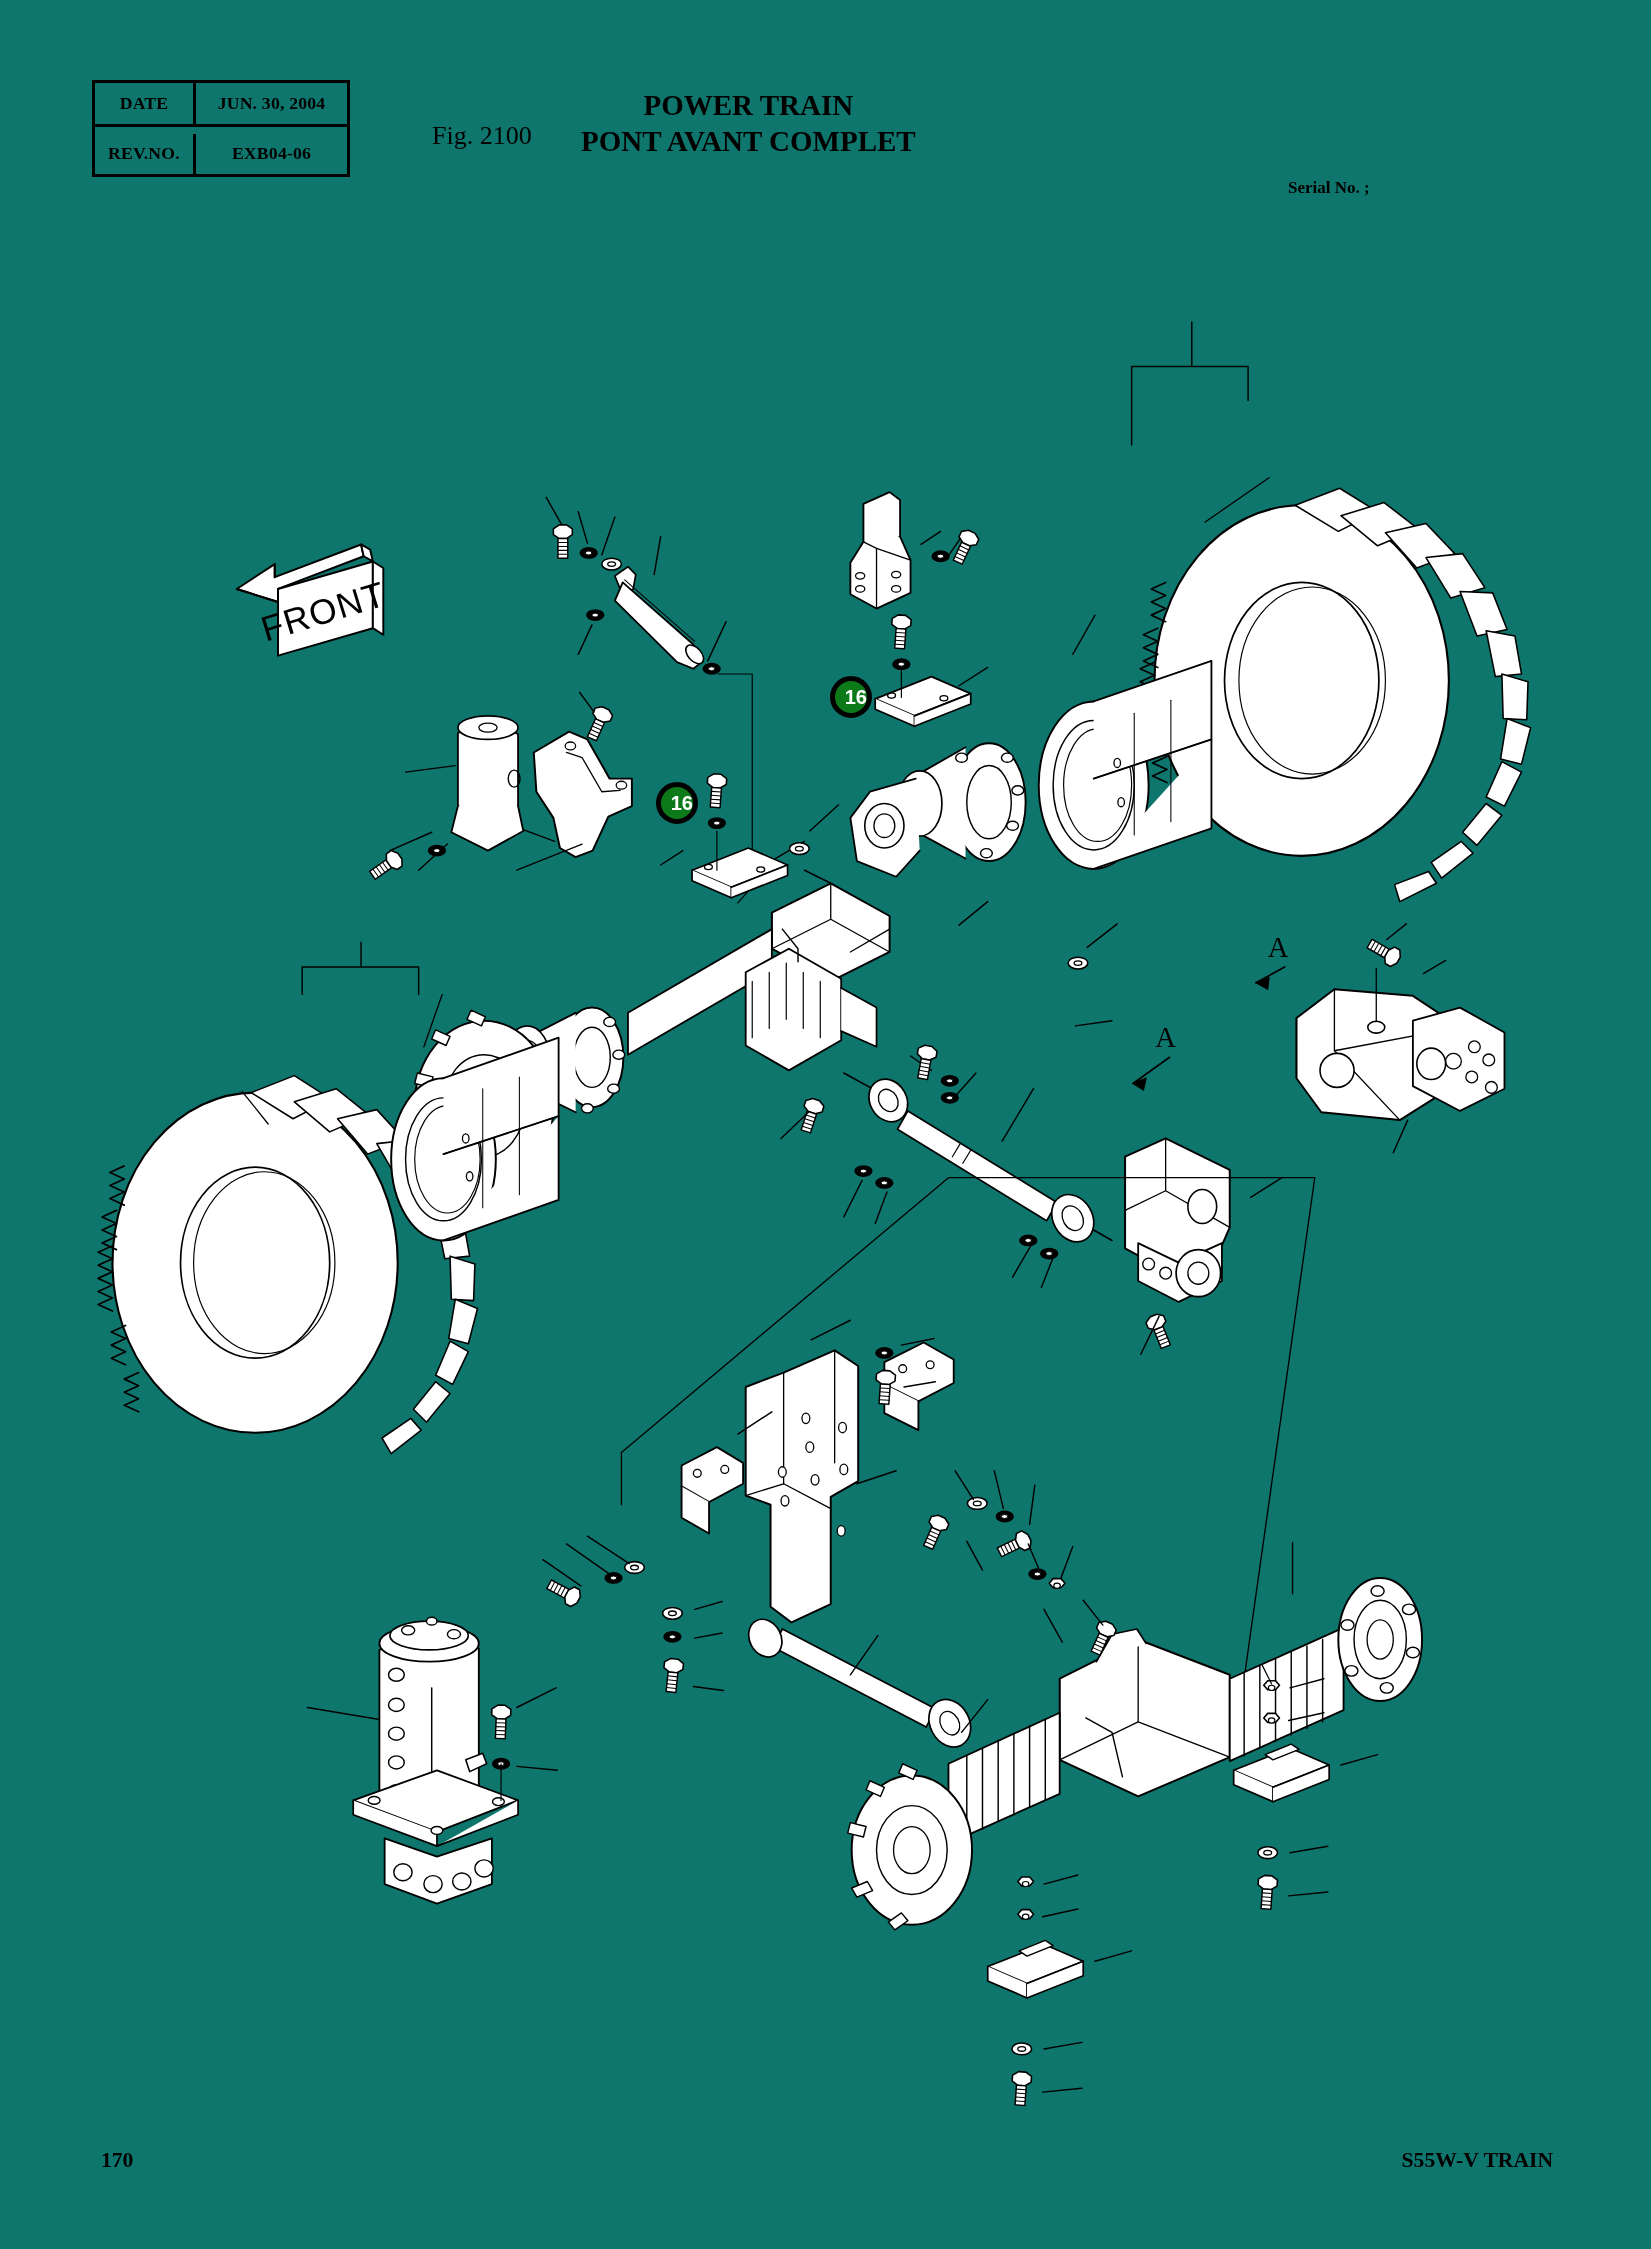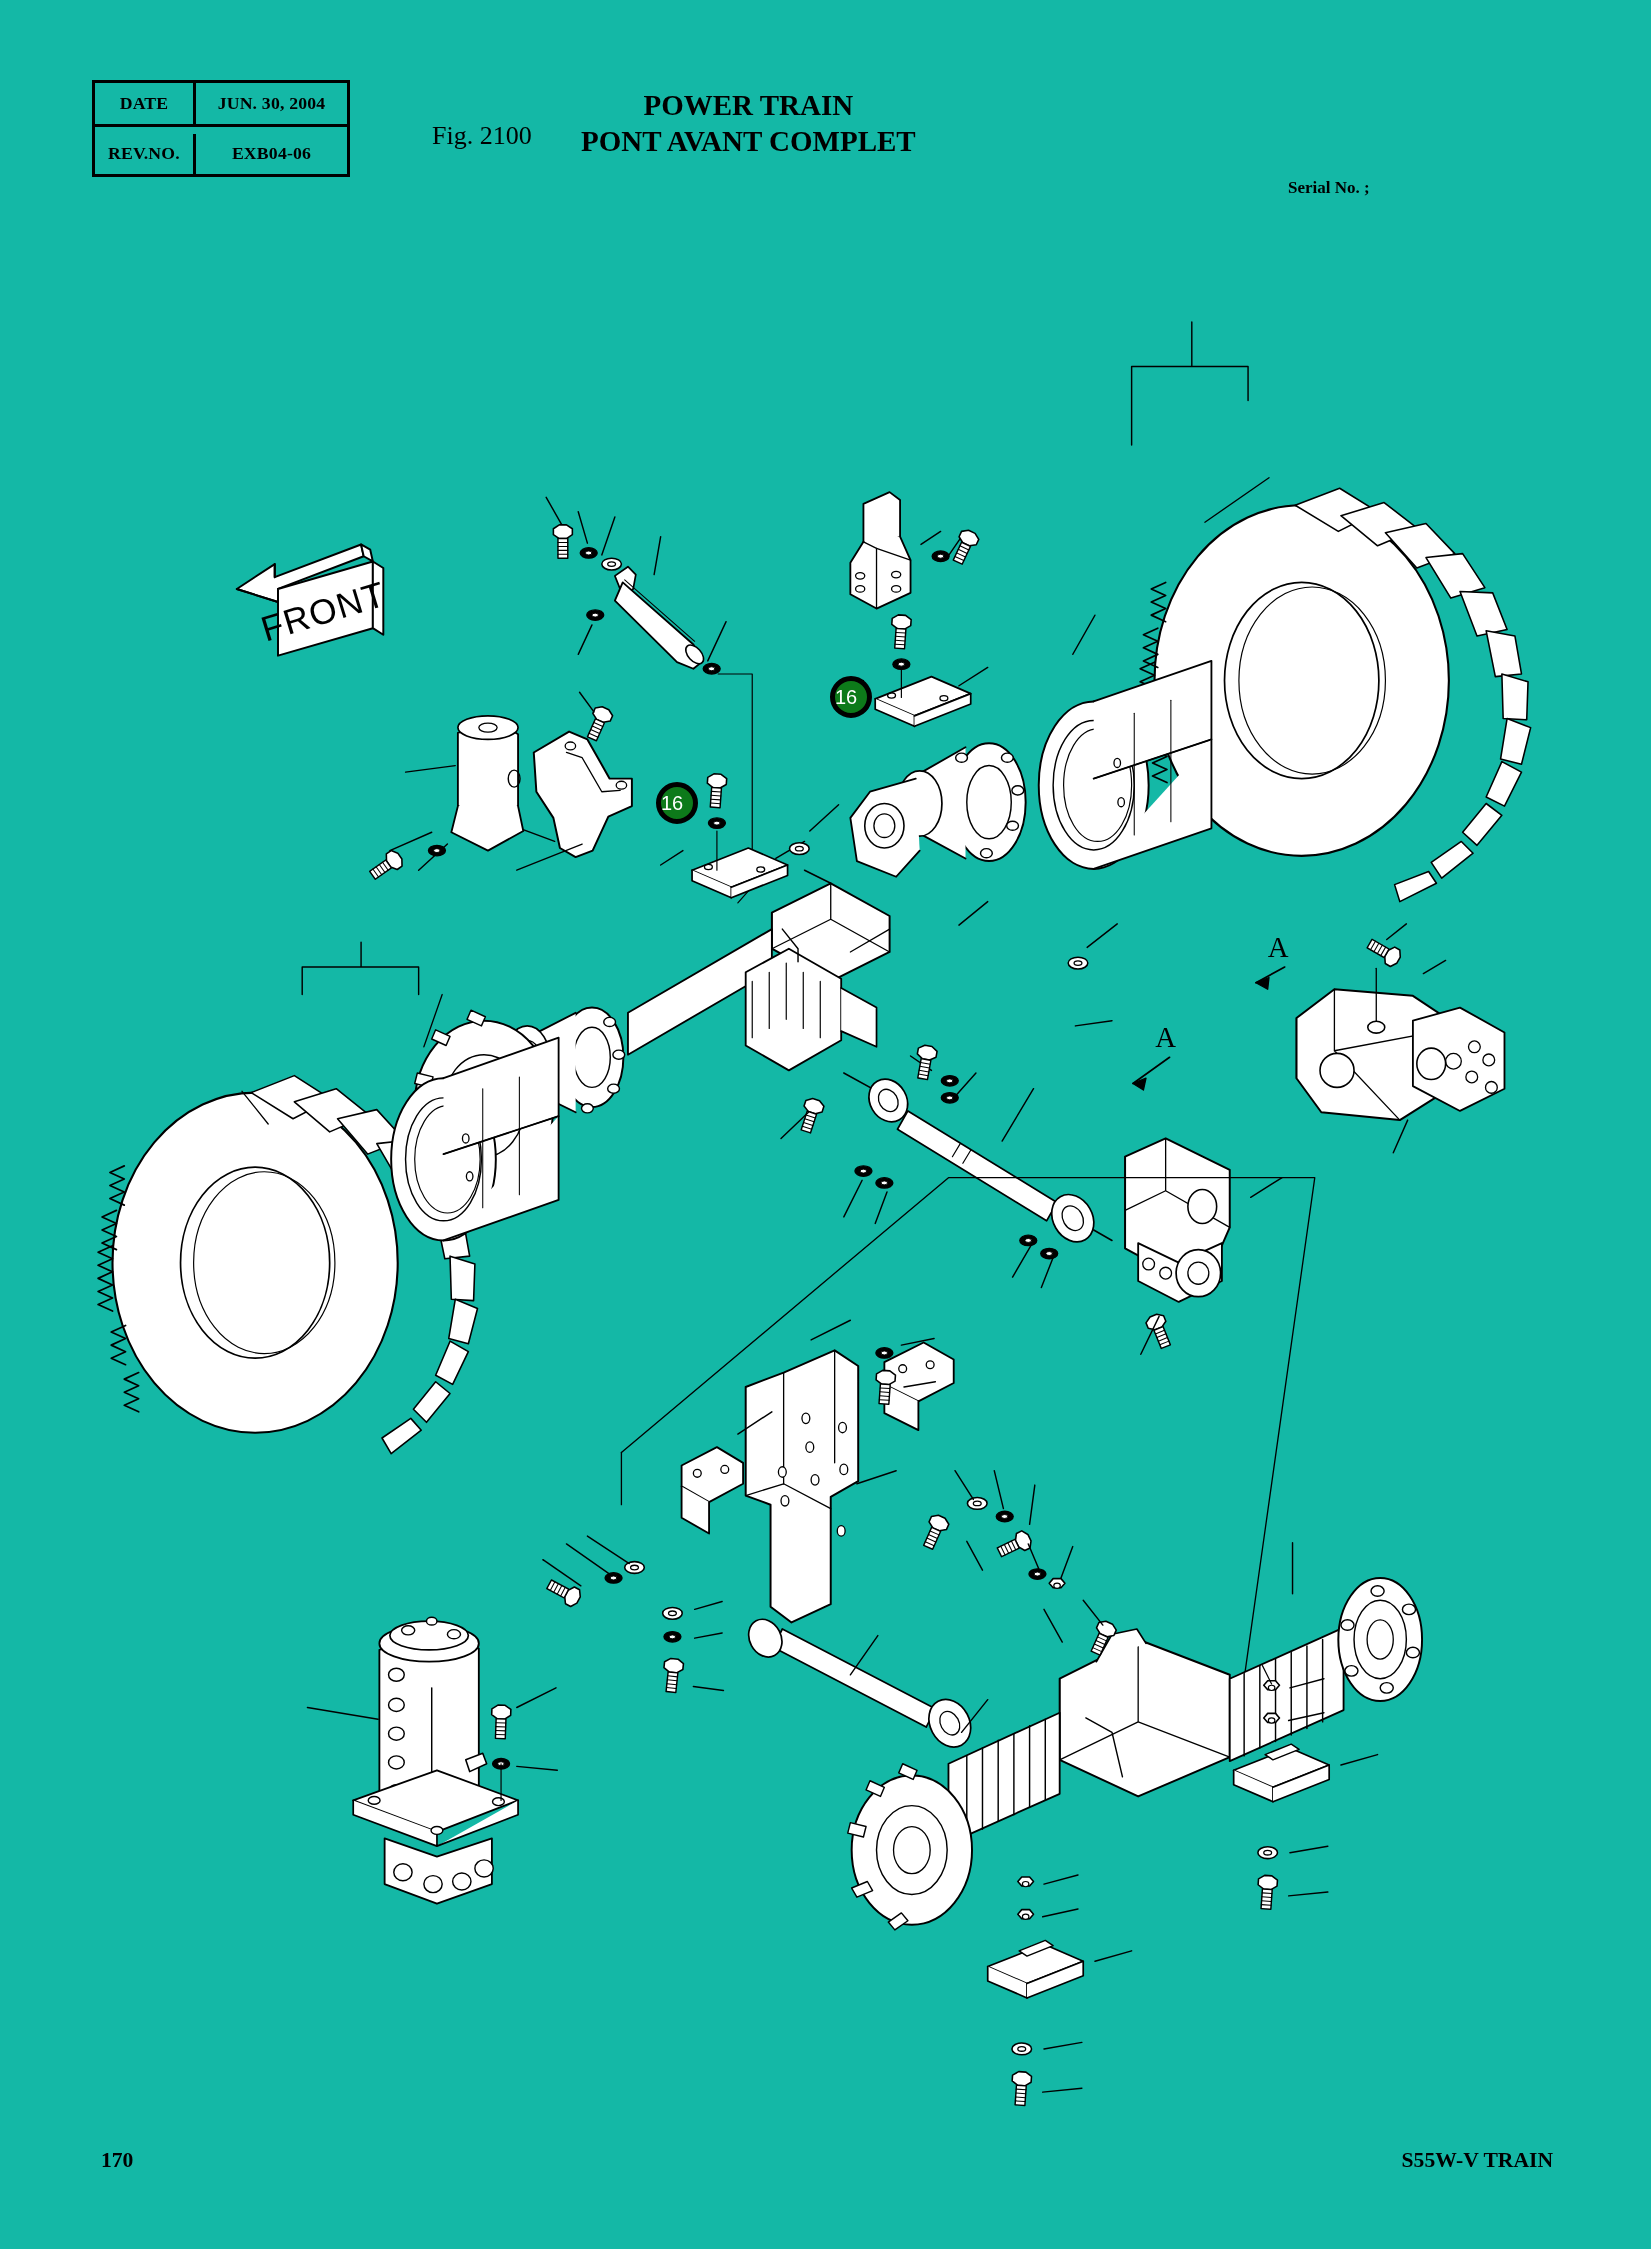--- a/index.html
+++ b/index.html
@@ -4,21 +4,21 @@
 <style>
   html, body {
     margin: 0;
     padding: 0;
     background: #ffffff;
   }
   .page {
     position: relative;
     width: 1651px;
     height: 2250px;
-    background: #14b8a6;
+    background: #0f766e;
     font-family: "Liberation Serif", serif;
     overflow: hidden;
   }
 
   
   .title-block {
     position: absolute;
     left: 92px;
     top: 80px;
     width: 258px;
@@ -115,24 +115,24 @@
   
   .callout {
     position: absolute;
     width: 42px;
     height: 42px;
     border-radius: 50%;
     border: 5.2px solid #000;
     box-sizing: border-box;
     display: flex;
     align-items: center;
-    justify-content: flex-start;
+    justify-content: flex-end;
     font-family: "Liberation Sans", sans-serif;
     font-size: 20px;
-    font-weight: normal;
+    font-weight: bold;
     color: #ffffff;
     line-height: 1;
     user-select: none;
   }
 </style>
 </head>
 <body>
 
 <div class="page">
 

